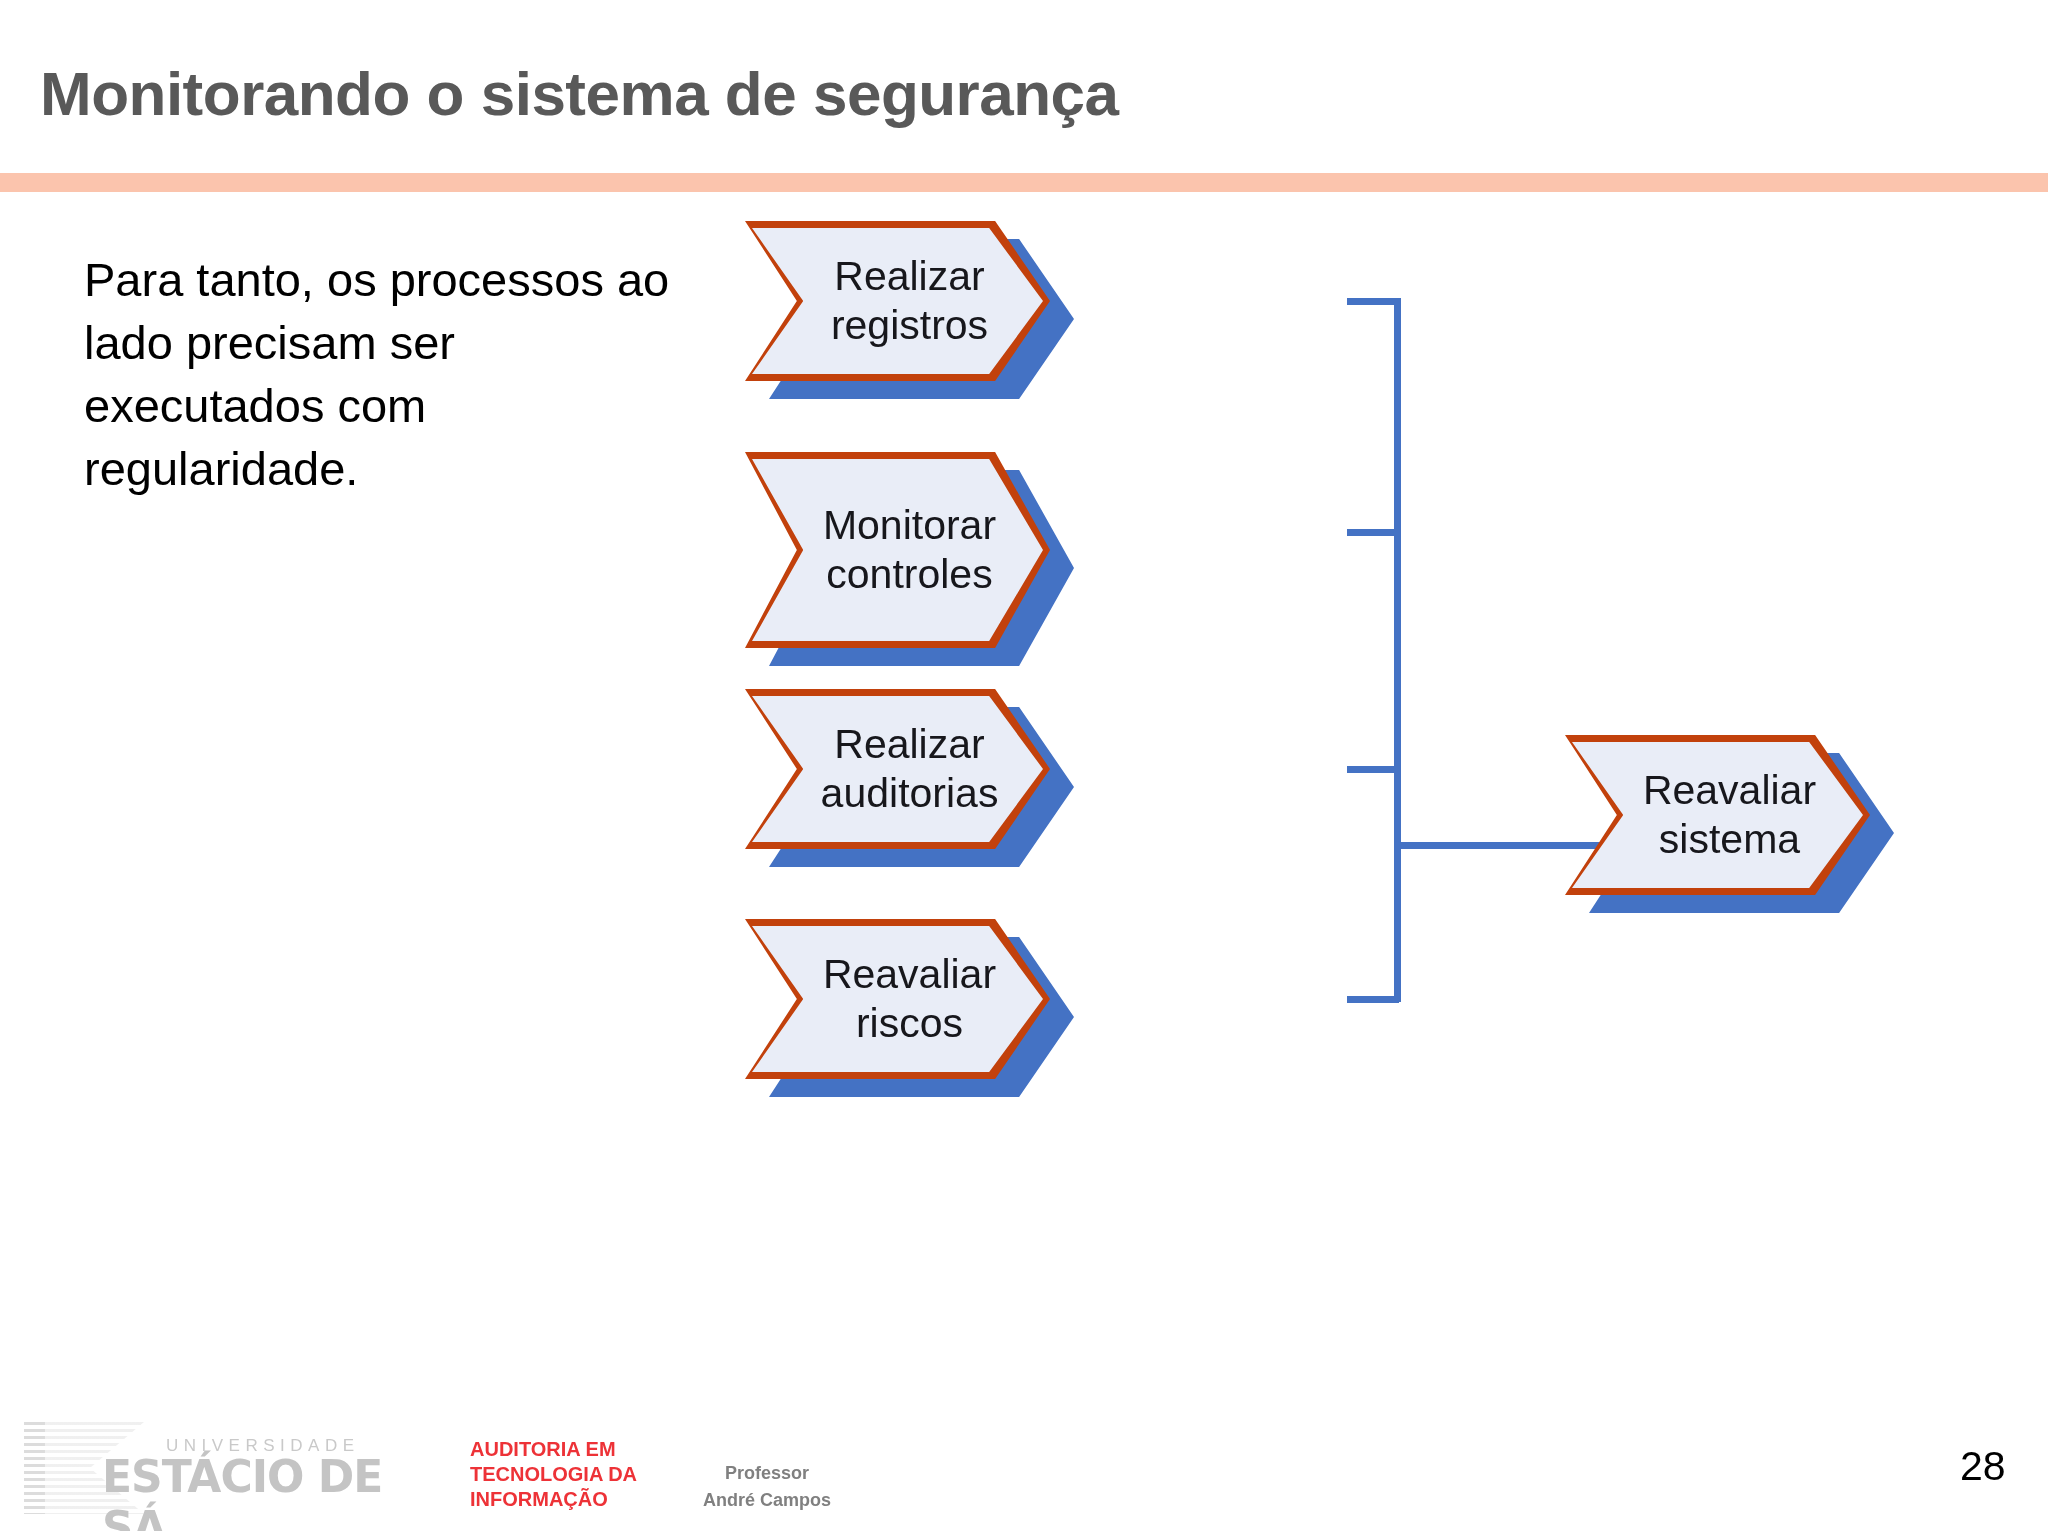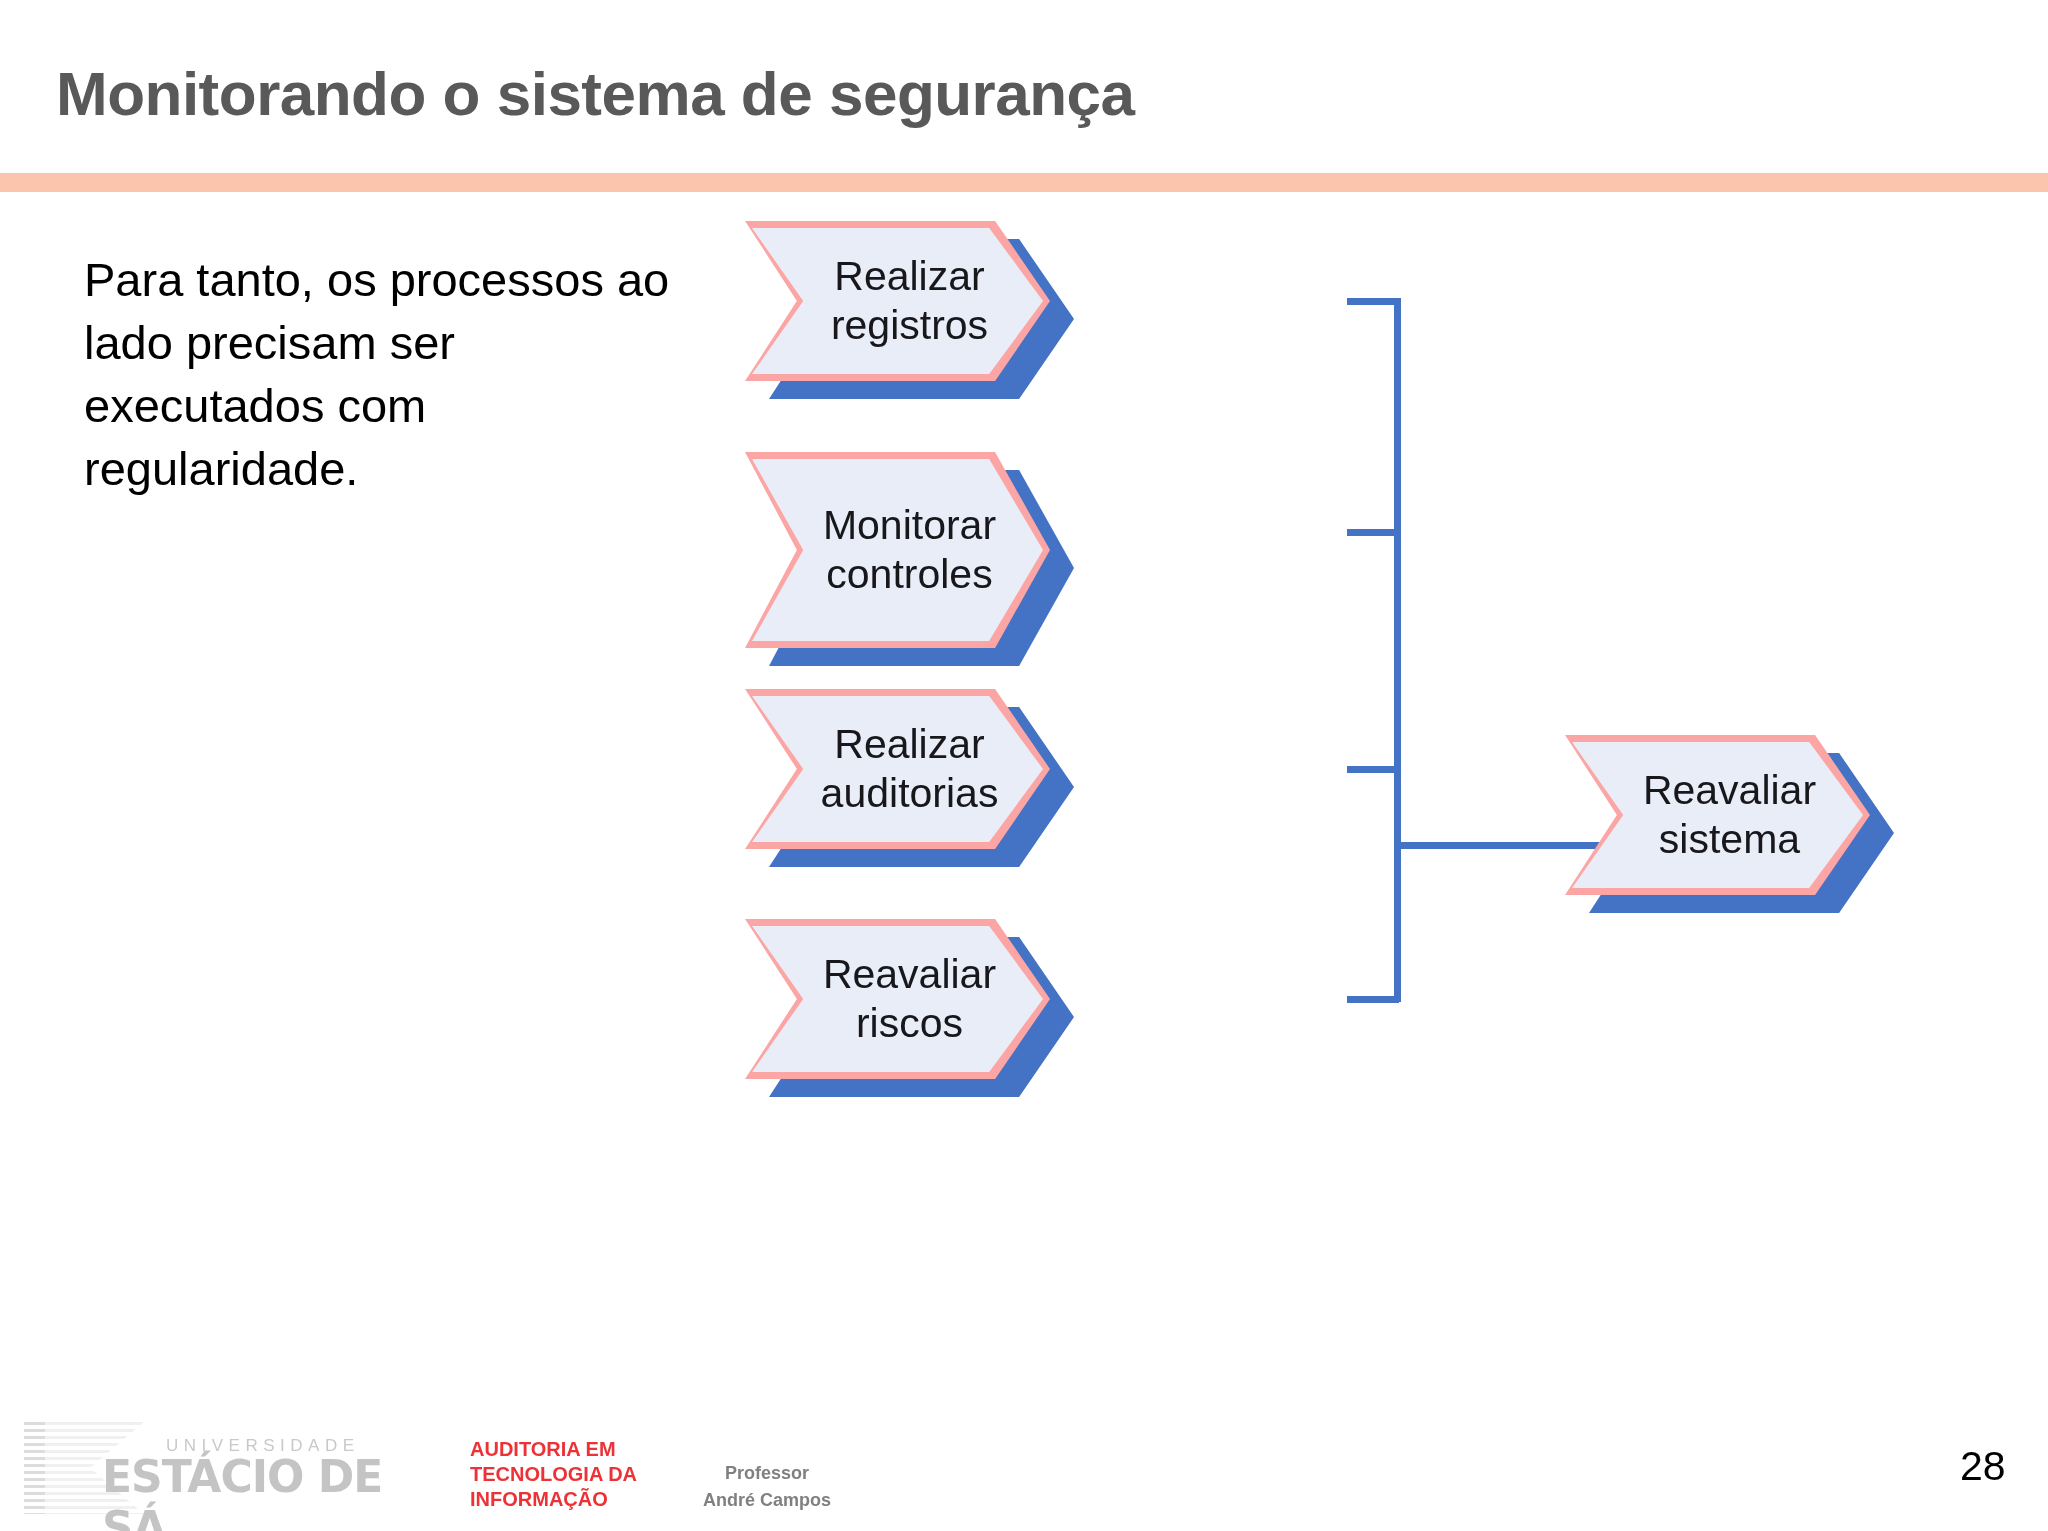--- a/index.html
+++ b/index.html
@@ -19,21 +19,20 @@
   
   #slide-title {
     position: absolute;
     left: 40px;
     top: 58px;
     font-size: 62px;
     font-weight: bold;
     color: #595959;
     letter-spacing: -0.5px;
     white-space: nowrap;
-    margin-left: 16px;
   }
   #title-rule {
     position: absolute;
     left: 0;
     top: 173px;
     width: 2048px;
     height: 19px;
     background: #fbc4ad;
   }
 
@@ -72,21 +71,21 @@
     height: 100%;
     background: #4472c4;
     clip-path: polygon(0% 0%, 82% 0%, 100% 50%, 82% 100%, 0% 100%, 17% 50%);
   }
   .chev-body {
     position: absolute;
     left: 0;
     top: 0;
     width: 100%;
     height: 100%;
-    background: #fca5a5;
+    background: #c2410c;
     clip-path: polygon(0% 0%, 82% 0%, 100% 50%, 82% 100%, 0% 100%, 17% 50%);
     display: flex;
     align-items: center;
     justify-content: center;
   }
   .chev-inner {
     position: absolute;
     left: 7px;
     top: 7px;
     right: 7px;

